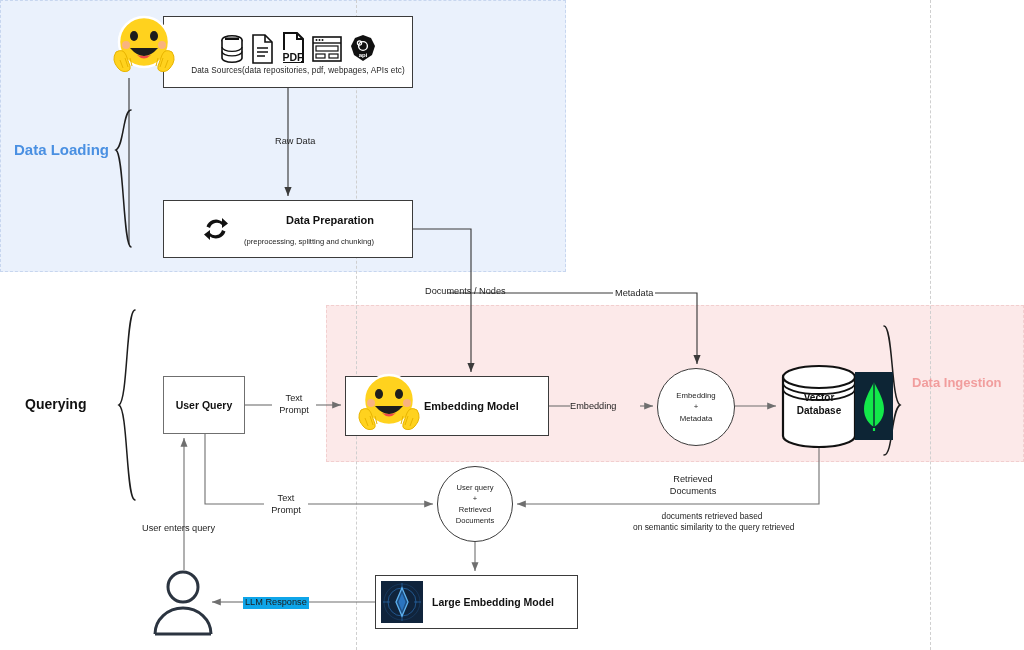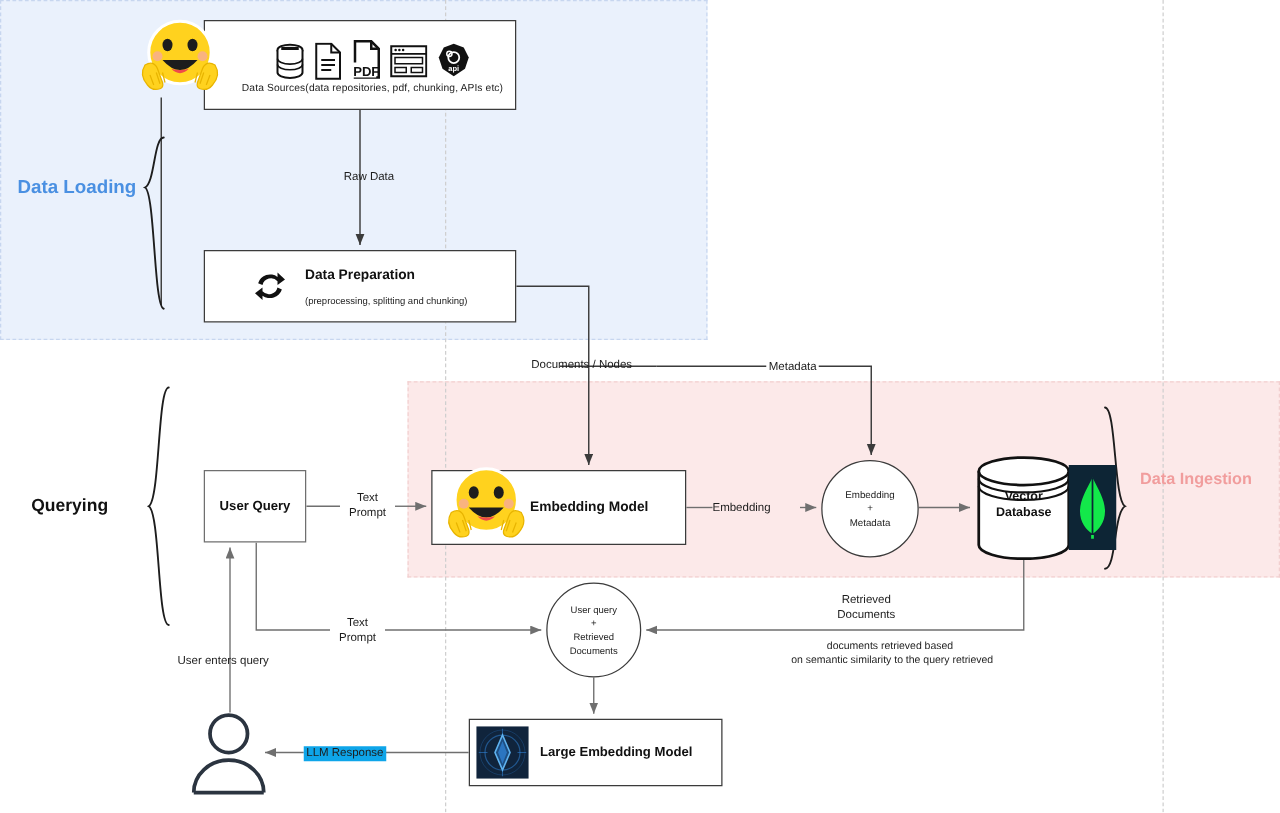--- a/index.html
+++ b/index.html
@@ -76,21 +76,21 @@
     white-space: nowrap;
     letter-spacing: .1px;
   }
 
   
   #node-data-prep {
     left: 163px; top: 200px; width: 250px; height: 58px;
     justify-content: center;
   }
   .prep-inner { display: flex; align-items: center; gap: 14px; }
-  .prep-text { text-align: left; line-height: 1.25; }
+  .prep-text { text-align: right; line-height: 1.25; }
   .prep-title { font-size: 11px; font-weight: bold; color: #111; }
   .prep-sub { font-size: 7.6px; color: #1d1d1d; }
 
   
   #node-user-query {
     left: 163px; top: 376px; width: 82px; height: 58px;
     justify-content: center;
     border: 1.4px solid #6f6f6f;
   }
   #node-user-query .lbl { font-size: 10.5px; font-weight: bold; color: #111; }
@@ -349,21 +349,21 @@
 
       <span>
         <svg width="28" height="30" viewBox="0 0 28 30">
           <path d="M14,1 L22,4 L26,12 L23,21 L14,27 L5,21 L2,12 L6,4 Z" fill="#111"></path>
           <circle cx="14" cy="12" r="4.4" fill="none" stroke="#fff" stroke-width="1.4"></circle>
           <circle cx="10.5" cy="9" r="2.1" fill="none" stroke="#fff" stroke-width="1.2"></circle>
           <text x="14" y="23" text-anchor="middle" font-family="Liberation Sans, sans-serif" font-size="6" font-weight="bold" fill="#fff">api</text>
         </svg>
       </span>
     </div>
-    <div class="caption">Data Sources(data repositories, pdf, chunking, APIs etc)</div>
+    <div class="caption">Data Sources(data repositories, pdf, webpages, APIs etc)</div>
   </div>
 
   <div class="node" id="node-data-prep">
     <div class="prep-inner">
       <span>
         <svg width="28" height="28" viewBox="0 0 28 28">
           <path d="M4.5,11.5 A10,10 0 0 1 20,6.5 L20,3 L26,8.5 L20,13 L20,10
                    A7,7 0 0 0 8,13 Z" fill="#111"></path>
           <path d="M23.5,16.5 A10,10 0 0 1 8,21.5 L8,25 L2,19.5 L8,15 L8,18
                    A7,7 0 0 0 20,15 Z" fill="#111"></path>

